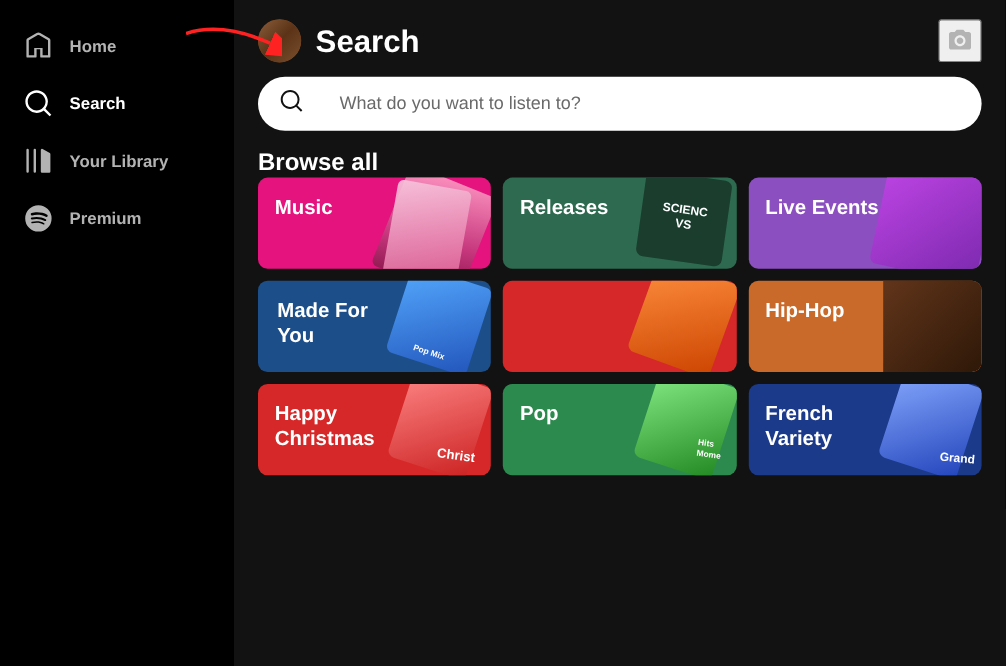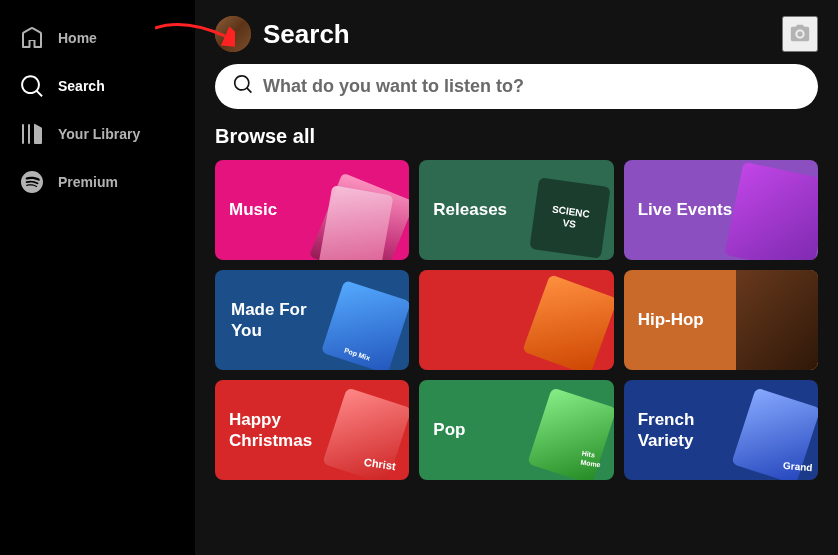--- a/index.html
+++ b/index.html
@@ -130,58 +130,59 @@
     .search-input-icon {
       color: #121212;
       font-size: 18px;
       flex-shrink: 0;
     }
 
     .search-input {
       background: transparent;
       border: none;
       outline: none;
-      font-size: 18px;
+      font-size: 15px;
       color: #121212;
       width: 100%;
-      font-weight: 700;
+      font-weight: 400;
+      margin-left: 20px;
     }
 
     .search-input::placeholder {
       color: #6a6a6a;
     }
 
     
     .browse-section {
       padding: 0 20px;
       flex: 1;
       overflow-y: auto;
     }
 
     .browse-title {
       font-size: 20px;
       font-weight: 700;
       color: #fff;
-      margin-bottom: 12px;
+      margin-bottom: 0;
     }
 
     .grid {
       display: grid;
       grid-template-columns: repeat(3, 1fr);
       gap: 10px;
     }
 
     .category-card {
       border-radius: 8px;
-      height: 100px;
+      height: 76px;
       position: relative;
       overflow: hidden;
       cursor: pointer;
       display: flex;
-      align-items: center;
+      align-items: flex-start;
       padding: 14px 14px;
     }
 
     .category-label {
       font-size: 17px;
       font-weight: 700;
       color: #fff;
       z-index: 2;
       position: relative;
       line-height: 1.25;

